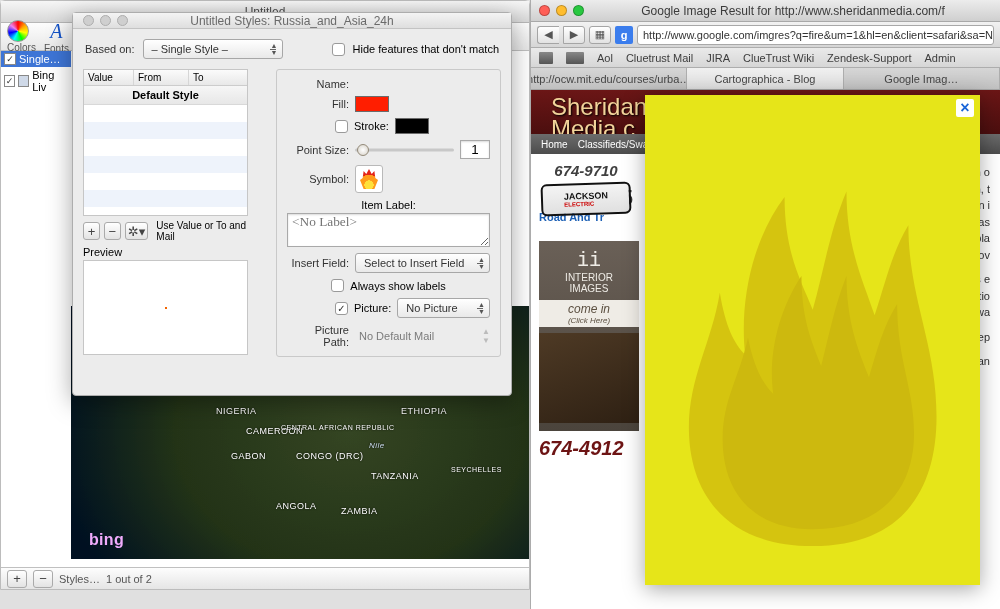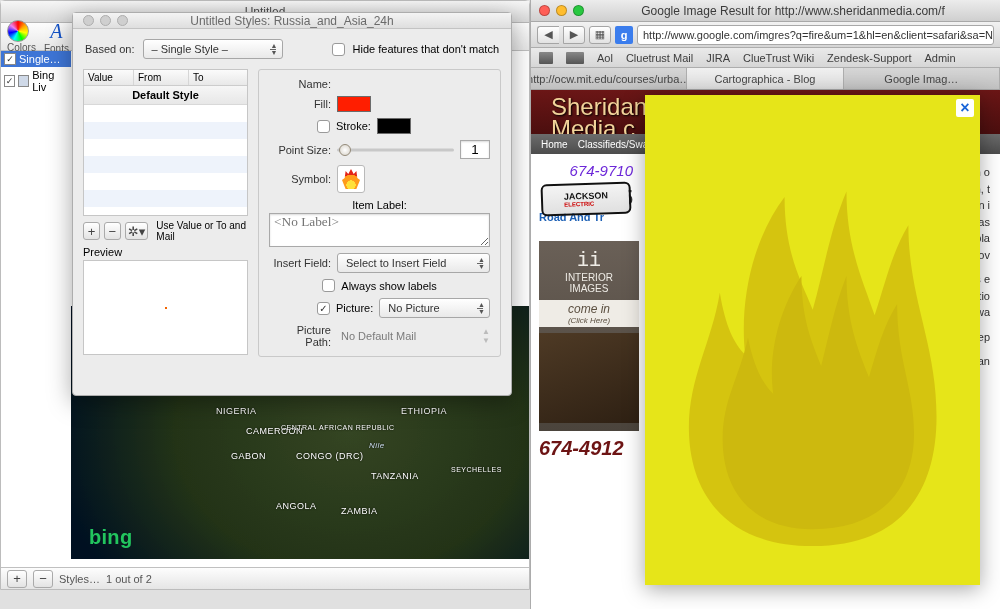--- a/index.html
+++ b/index.html
@@ -17,21 +17,21 @@
   .cb { width:12px;height:12px;border:1px solid #888;background:#fff;display:inline-flex;align-items:center;justify-content:center;font-size:9px;color:#333;}
   .cb.checked::before{content:"✓";}
   .sq { width:12px;height:12px;border:1px solid #888;background:#cfd9e8;}
 
   .map-canvas { position:absolute; left:70px; top:305px; right:0; bottom:30px; background:#0a1a2a; overflow:hidden;}
   .map-canvas .land { position:absolute; inset:-20px; background:
     radial-gradient(ellipse 500px 400px at 60% 50%, #3b4a2b 0%, #2b3a20 35%, #0a1a2a 60%);
     filter: contrast(1.1);
   }
   .map-label { position:absolute; color:#fff; font-size:9px; text-shadow:0 0 2px #000; letter-spacing:0.5px;}
-  .bing { position:absolute; left:18px; bottom:10px; color:#22c55e; font-size:20px; letter-spacing:0.3px;}
+  .bing { position:absolute; left:18px; bottom:10px; color:#f0abfc; font-size:16px; letter-spacing:0.3px;}
   .bing b { font-weight:bold;}
 
   .mw-status { position:absolute; left:0; right:0; bottom:0; height:22px; background:linear-gradient(#fdfdfd,#e5e5e5); border-top:1px solid #c0c0c0; display:flex; align-items:center; gap:6px; padding:0 6px; font-size:11px; color:#555;}
   .mini-btn { width:20px;height:18px;border:1px solid #aaa;border-radius:3px;background:linear-gradient(#fff,#e3e3e3);display:flex;align-items:center;justify-content:center;font-size:13px;color:#444;}
 
   
   .sheet { position:absolute; left:72px; top:12px; width:440px; height:384px; background:#ececec; border:1px solid #adadad; border-radius:4px; box-shadow:0 6px 24px rgba(0,0,0,.35); font-size:11px; }
   .sheet-title { height:16px; background:linear-gradient(#f4f4f4,#dedede); border-bottom:1px solid #c3c3c3; display:flex; align-items:center; color:#6a6a6a; padding:0 10px;}
   .traffic { display:flex; gap:6px; margin-right:auto;}
   .tl { width:11px;height:11px;border-radius:50%;background:#cfcfcf;border:1px solid #aeaeae;}
@@ -40,21 +40,21 @@
   .sheet-row1 { display:flex; align-items:center; gap:8px; padding:10px 12px;}
   .lbl-r { text-align:right; color:#333;}
   .popup { height:20px; border:1px solid #a7a7a7; border-radius:3px; background:linear-gradient(#fff,#e9e9e9); display:flex; align-items:center; padding:0 16px 0 8px; position:relative; font-size:11px; color:#333;}
   .popup::after { content:""; position:absolute; right:5px; top:4px; width:8px; height:10px; background:
     linear-gradient(#666,#666) center/6px 1px no-repeat;
   }
   .popup .arrws { position:absolute; right:4px; top:2px; font-size:7px; line-height:7px; color:#555;}
   .chk { width:13px;height:13px;border:1px solid #9a9a9a;border-radius:3px;background:#fff;display:inline-flex;align-items:center;justify-content:center;font-size:10px;color:#333;}
   .chk.checked::before{content:"✓";}
 
-  .sheet-body { display:flex; gap:10px; padding:0 10px;}
+  .sheet-body { display:flex; gap:28px; padding:0 10px;}
   .left-col { width:165px;}
   .tbl { border:1px solid #c6c6c6; background:#fff;}
   .tbl-hd { display:flex; background:linear-gradient(#fbfbfb,#e8e8e8); border-bottom:1px solid #ccc; font-size:10px;}
   .tbl-hd span { padding:2px 4px; border-right:1px solid #d6d6d6;}
   .tbl-default { background:linear-gradient(#f6f6f6,#e7e7e7); text-align:center; font-weight:bold; padding:3px 0; border-bottom:1px solid #d8d8d8;}
   .tbl-rows { height:110px; background:repeating-linear-gradient(#fff 0 17px,#eef3fb 17px 34px);}
   .tbl-foot { display:flex; align-items:center; gap:4px; padding:4px 0; font-size:10px;}
   .tbl-foot .spacer{flex:1;}
   .preview-box { border:1px solid #c6c6c6; background:#fff; height:95px; margin-top:2px; position:relative;}
   .preview-box::after{content:""; position:absolute; left:50%; top:50%; width:2px;height:2px;background:#f26500; transform:translate(-50%,-50%);}
@@ -94,21 +94,21 @@
   .sf-tab{flex:1;border-right:1px solid #adadad;display:flex;align-items:center;justify-content:center;color:#444;background:linear-gradient(#d6d6d6,#c0c0c0); white-space:nowrap; overflow:hidden; padding:0 4px;}
   .sf-tab.active{background:linear-gradient(#f0f0f0,#dcdcdc);}
 
   .sf-page{position:absolute;left:0;right:0;top:90px;bottom:0;background:#fff;overflow:hidden;}
   .sheridan-hdr{height:64px;background:linear-gradient(#6b1616,#3d0b0b);position:relative;color:#fff;}
   .sheridan-logo{position:absolute;left:20px;top:6px;font-family:"Brush Script MT",cursive;font-size:24px;color:#f2d39a;line-height:22px;text-shadow:1px 1px 2px #000;}
   .sheridan-name{position:absolute;left:230px;top:5px;font-size:22px;color:#fff;font-weight:bold;text-shadow:1px 1px 3px #000;}
   .sheridan-nav{position:absolute;left:0;right:0;bottom:0;height:20px;background:linear-gradient(#6c6c6c,#4c4c4c);display:flex;gap:10px;padding:0 10px;font-size:10px;align-items:center;}
   .sf-body{display:flex;}
   .sf-side{width:110px;padding:8px;background:#fff;font-size:11px;color:#333;}
-  .sf-phone{color:#6d28d9;font-weight:normal;font-size:15px;text-align:right;font-style:italic;}
+  .sf-phone{color:#404040;font-weight:bold;font-size:15px;text-align:center;font-style:italic;}
   .jackson{margin:4px auto;width:90px;height:32px;border:2px solid #111;border-radius:6px;background:linear-gradient(#f4f4f4,#e0e0e0);display:flex;align-items:center;justify-content:center;font-size:9px;font-weight:bold;color:#111;transform:rotate(-2deg);}
   .roadtr{color:#1b5fb5;font-size:11px;font-weight:bold;}
   .interior{margin-top:18px;width:100px;height:190px;background:linear-gradient(#6a6057,#4b443c);color:#efece6;text-align:center;padding:8px 4px;font-size:10px;}
   .interior .ii{font-size:20px;font-family:Liberation Mono, monospace;}
   .interior .come{background:#efece6;color:#5b4f40;font-style:italic;padding:2px 0;margin:6px -4px;font-size:12px;}
   .interior .cab{height:90px;background:linear-gradient(160deg,#4e3a25,#2e2013);margin:4px -4px -8px;}
   .story{flex:1;padding:10px;font-size:11px;color:#333;line-height:1.5;}
   .story p{margin-bottom:8px;}
   .bot-phone{font-size:20px;color:#6d1414;font-weight:bold;font-style:italic;margin-top:6px;}
 

